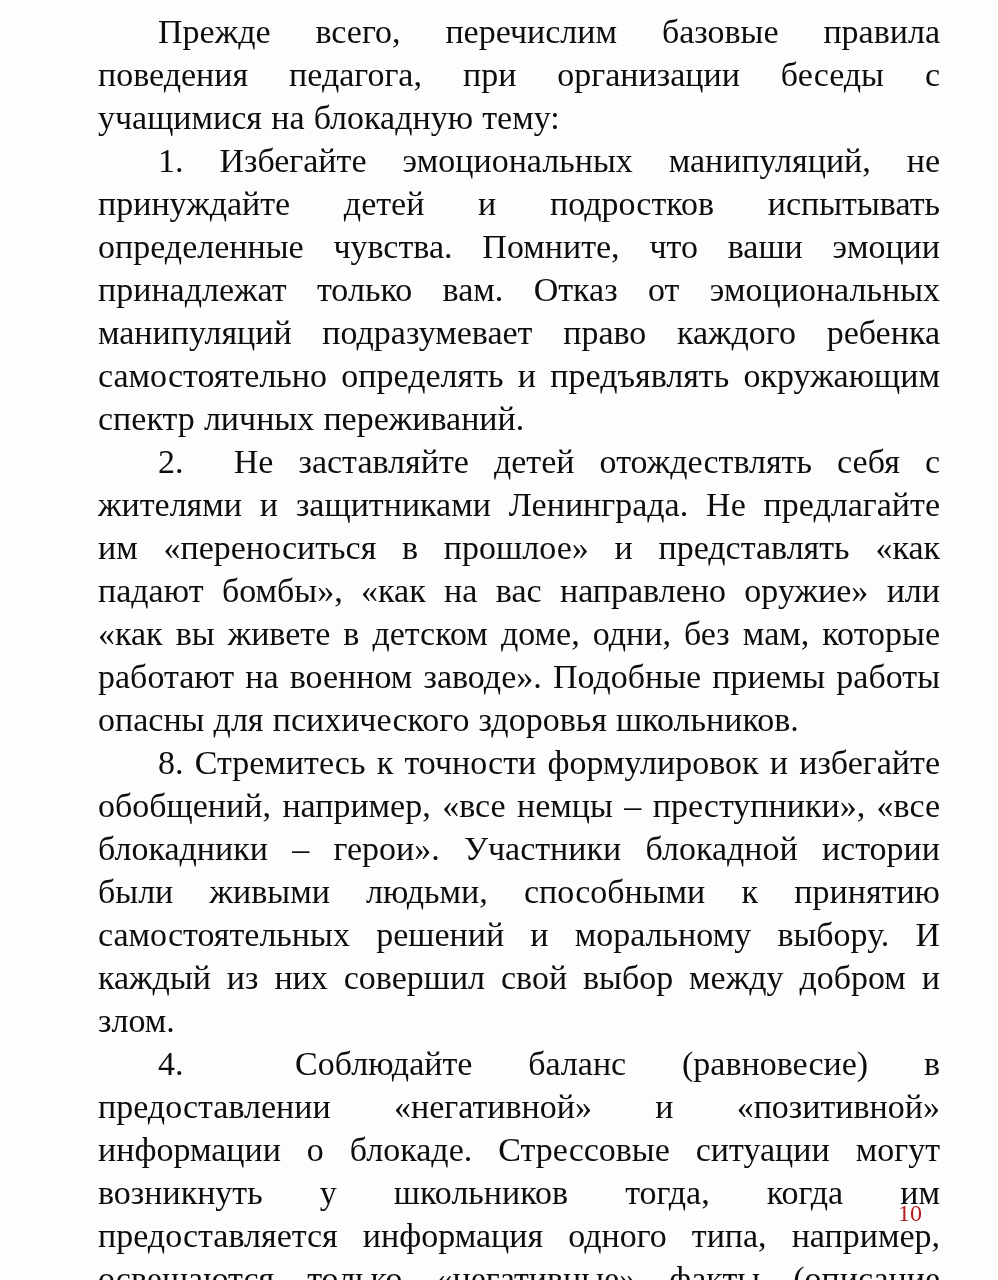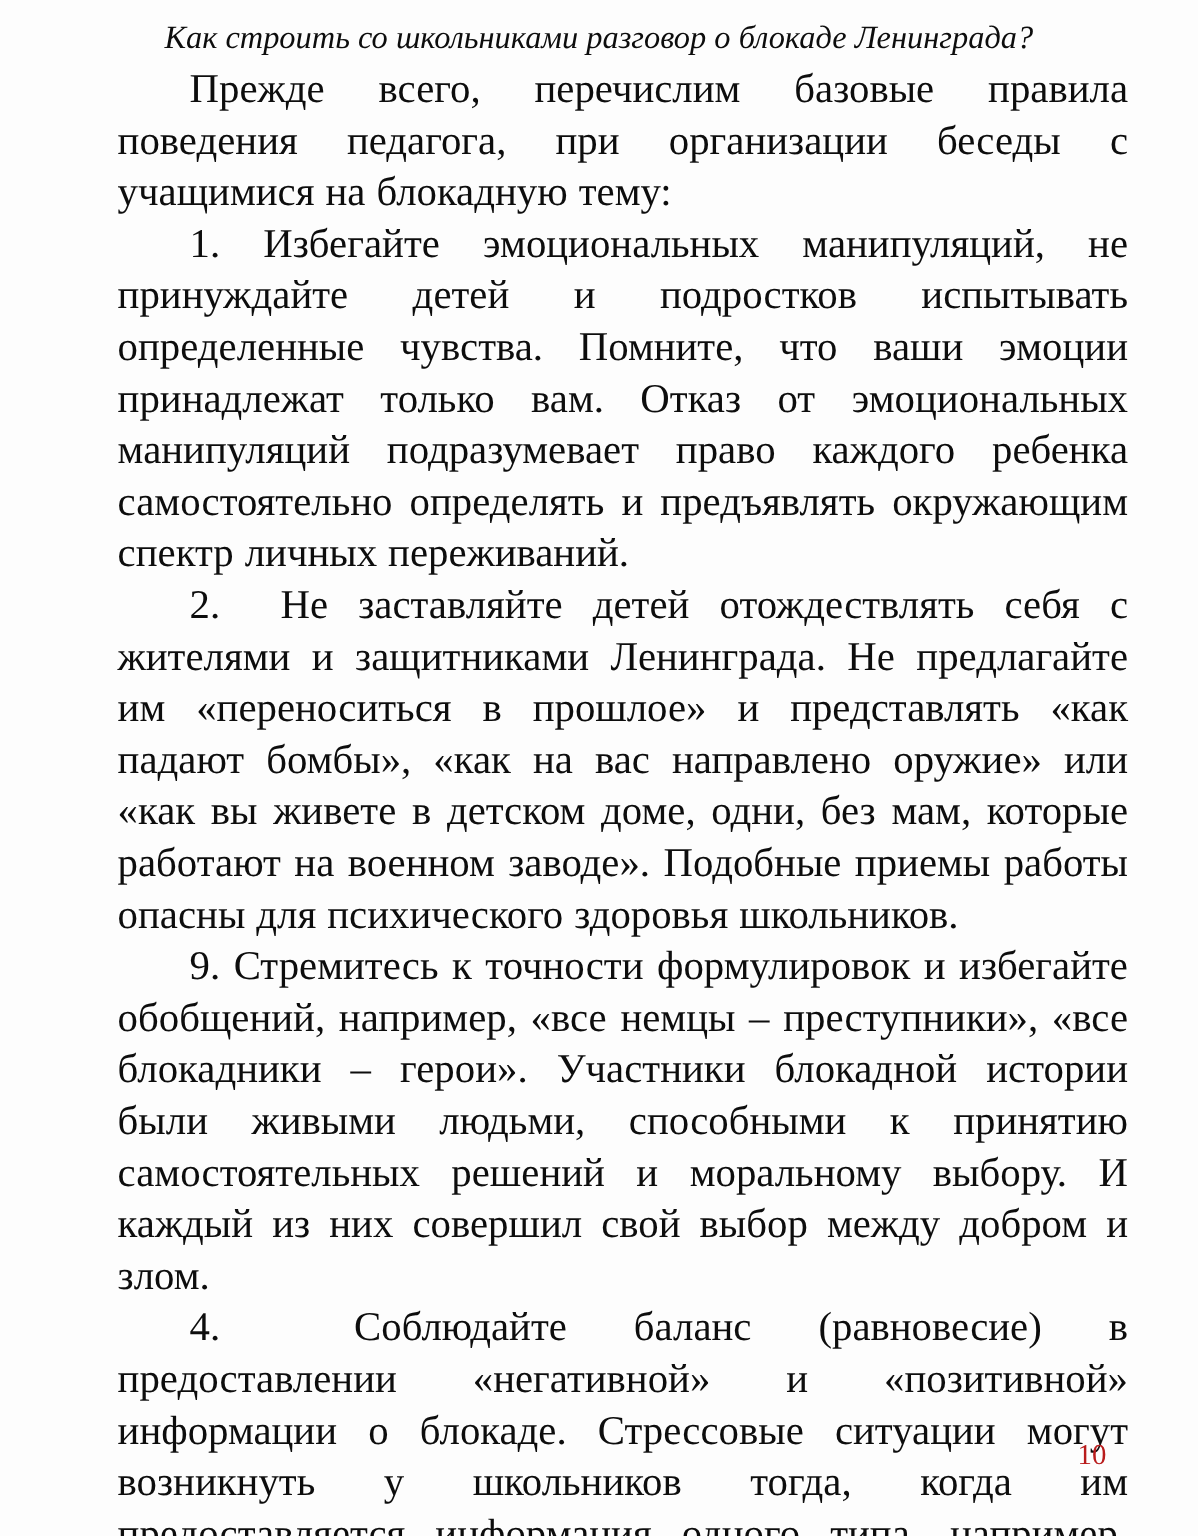--- a/index.html
+++ b/index.html
@@ -47,27 +47,26 @@
       font-size: 24px;
       line-height: 30px;
       color: #b91c1c;
     }
   </style>
 </head>
 <body>
 
 <div class="page">
 
-  <h1 class="doc-title">Как строить со школьниками разговор о блокаде Ленинграда?</h1>
 
   <p class="para">Прежде всего, перечислим базовые правила поведения педагога, при организации беседы с учащимися на блокадную тему:</p>
 
   <p class="para">1. Избегайте эмоциональных манипуляций, не принуждайте детей и подростков испытывать определенные чувства. Помните, что ваши эмоции принадлежат только вам. Отказ от эмоциональных манипуляций подразумевает право каждого ребенка самостоятельно определять и предъявлять окружающим спектр личных переживаний.</p>
 
   <p class="para">2.&nbsp; Не заставляйте детей отождествлять себя с жителями и защитниками Ленинграда. Не предлагайте им «переноситься в прошлое» и представлять «как падают бомбы», «как на вас направлено оружие» или «как вы живете в детском доме, одни, без мам, которые работают на военном заводе». Подобные приемы работы опасны для психического здоровья школьников.</p>
 
-  <p class="para">9. Стремитесь к точности формулировок и избегайте обобщений, например, «все немцы – преступники», «все блокадники – герои». Участники блокадной истории были живыми людьми, способными к принятию самостоятельных решений и моральному выбору. И каждый из них совершил свой выбор между добром и злом.</p>
+  <p class="para">8. Стремитесь к точности формулировок и избегайте обобщений, например, «все немцы – преступники», «все блокадники – герои». Участники блокадной истории были живыми людьми, способными к принятию самостоятельных решений и моральному выбору. И каждый из них совершил свой выбор между добром и злом.</p>
 
   <p class="para">4.&nbsp; Соблюдайте баланс (равновесие) в предоставлении «негативной» и «позитивной» информации о блокаде. Стрессовые ситуации могут возникнуть у школьников тогда, когда им предоставляется информация одного типа, например, освещаются только «негативные» факты (описание нечеловеческих условий существования людей и пр.). Вместе с тем, в жизни ленинградцев были и светлые, радостные, счастливые моменты, которые давали им надежду на будущее и силы для спасения себя, своих родных и даже незнакомых людей. Освоение детьми информации позитивного свойства позволяет превратить знакомство с историей блокады в ресурс для личностного роста и развития.</p>
 
   <div class="page-number">10</div>
 
 </div>
 
 </body></html>

